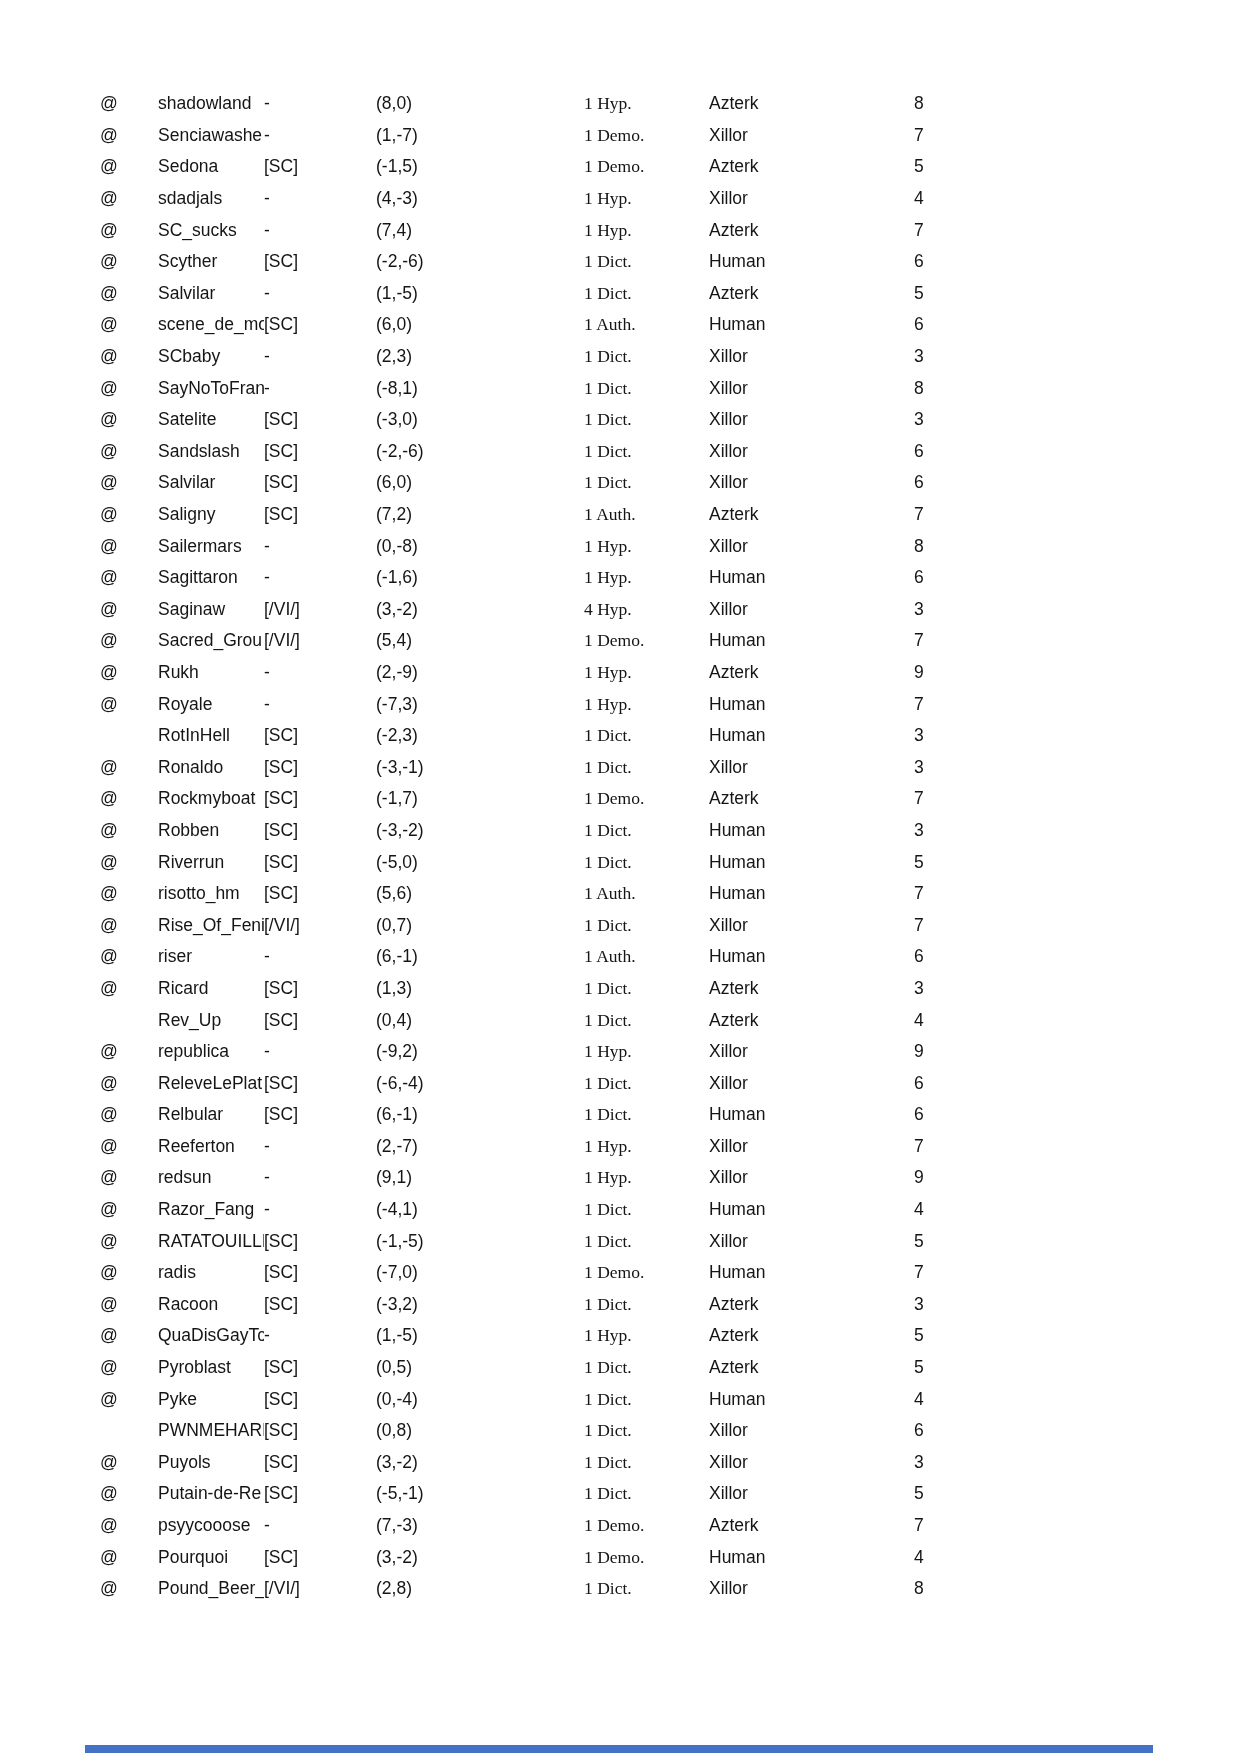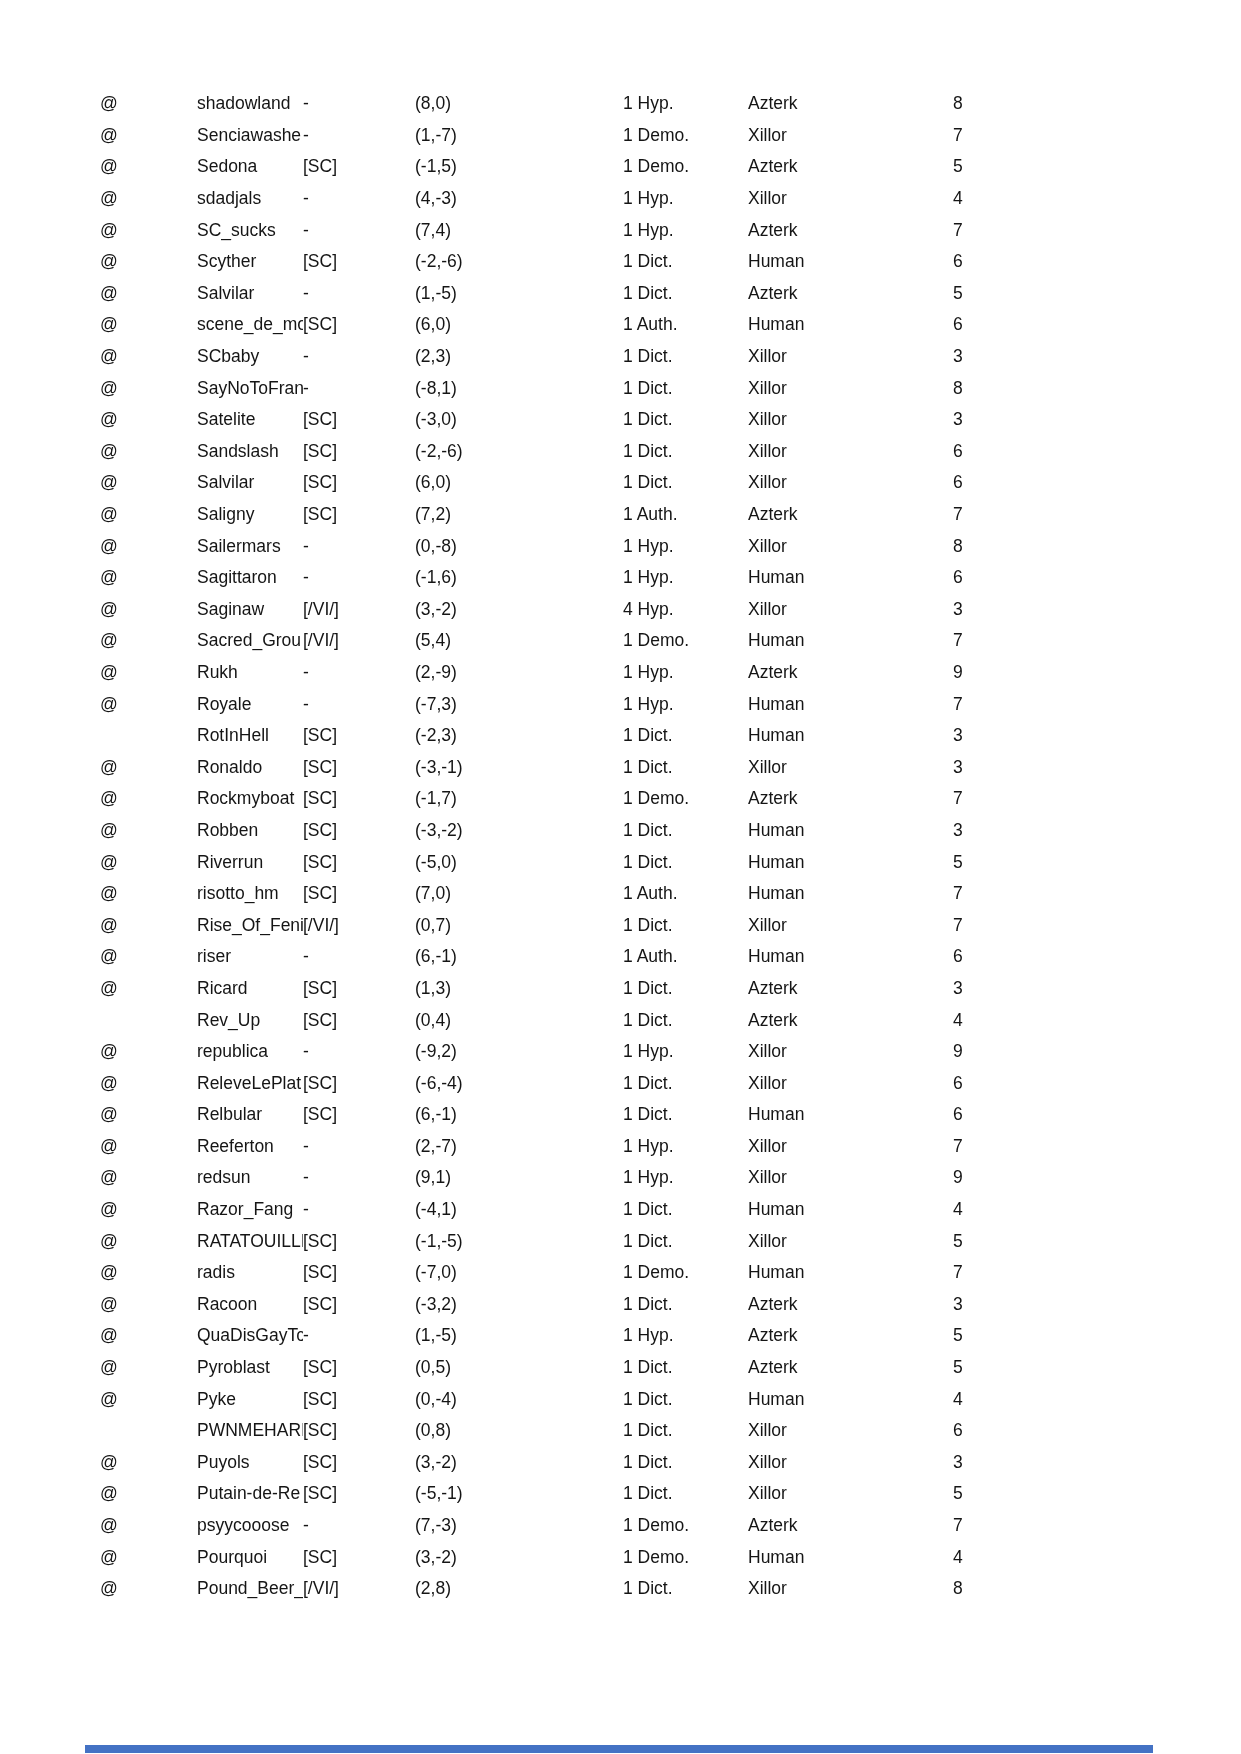--- a/index.html
+++ b/index.html
@@ -19,24 +19,24 @@
   }
   .row{
     display:flex;
     height:31.6px;
     align-items:center;
     font-size:17.5px;
     white-space:nowrap;
   }
   .cell{display:block;}
   .c-at{width:20px;margin-left:100px;}
-  .c-name{width:106px;overflow:hidden;margin-left:77px;}
+  .c-name{width:106px;overflow:hidden;margin-left:38px;}
   .c-tag{width:112px;}
   .c-coords{width:208px;}
-  .c-gov{width:125px;}
+  .c-gov{width:125px;font-family:Liberation Serif, serif;}
   .c-faction{width:205px;}
   .c-score{width:24px;}
   .bottom-bar{
     position:absolute;
     left:85px;
     top:1745px;
     width:1068px;
     height:8px;
   }
 </style>
@@ -266,21 +266,21 @@
       <span class="cell c-tag">[SC]</span>
       <span class="cell c-coords">(-5,0)</span>
       <span class="cell c-gov">1 Dict.</span>
       <span class="cell c-faction">Human</span>
       <span class="cell c-score">5</span>
     </div>
     <div class="row">
       <span class="cell c-at">@</span>
       <span class="cell c-name">risotto_hm</span>
       <span class="cell c-tag">[SC]</span>
-      <span class="cell c-coords">(7,0)</span>
+      <span class="cell c-coords">(5,6)</span>
       <span class="cell c-gov">1 Auth.</span>
       <span class="cell c-faction">Human</span>
       <span class="cell c-score">7</span>
     </div>
     <div class="row">
       <span class="cell c-at">@</span>
       <span class="cell c-name">Rise_Of_Feni</span>
       <span class="cell c-tag">[/VI/]</span>
       <span class="cell c-coords">(0,7)</span>
       <span class="cell c-gov">1 Dict.</span>

